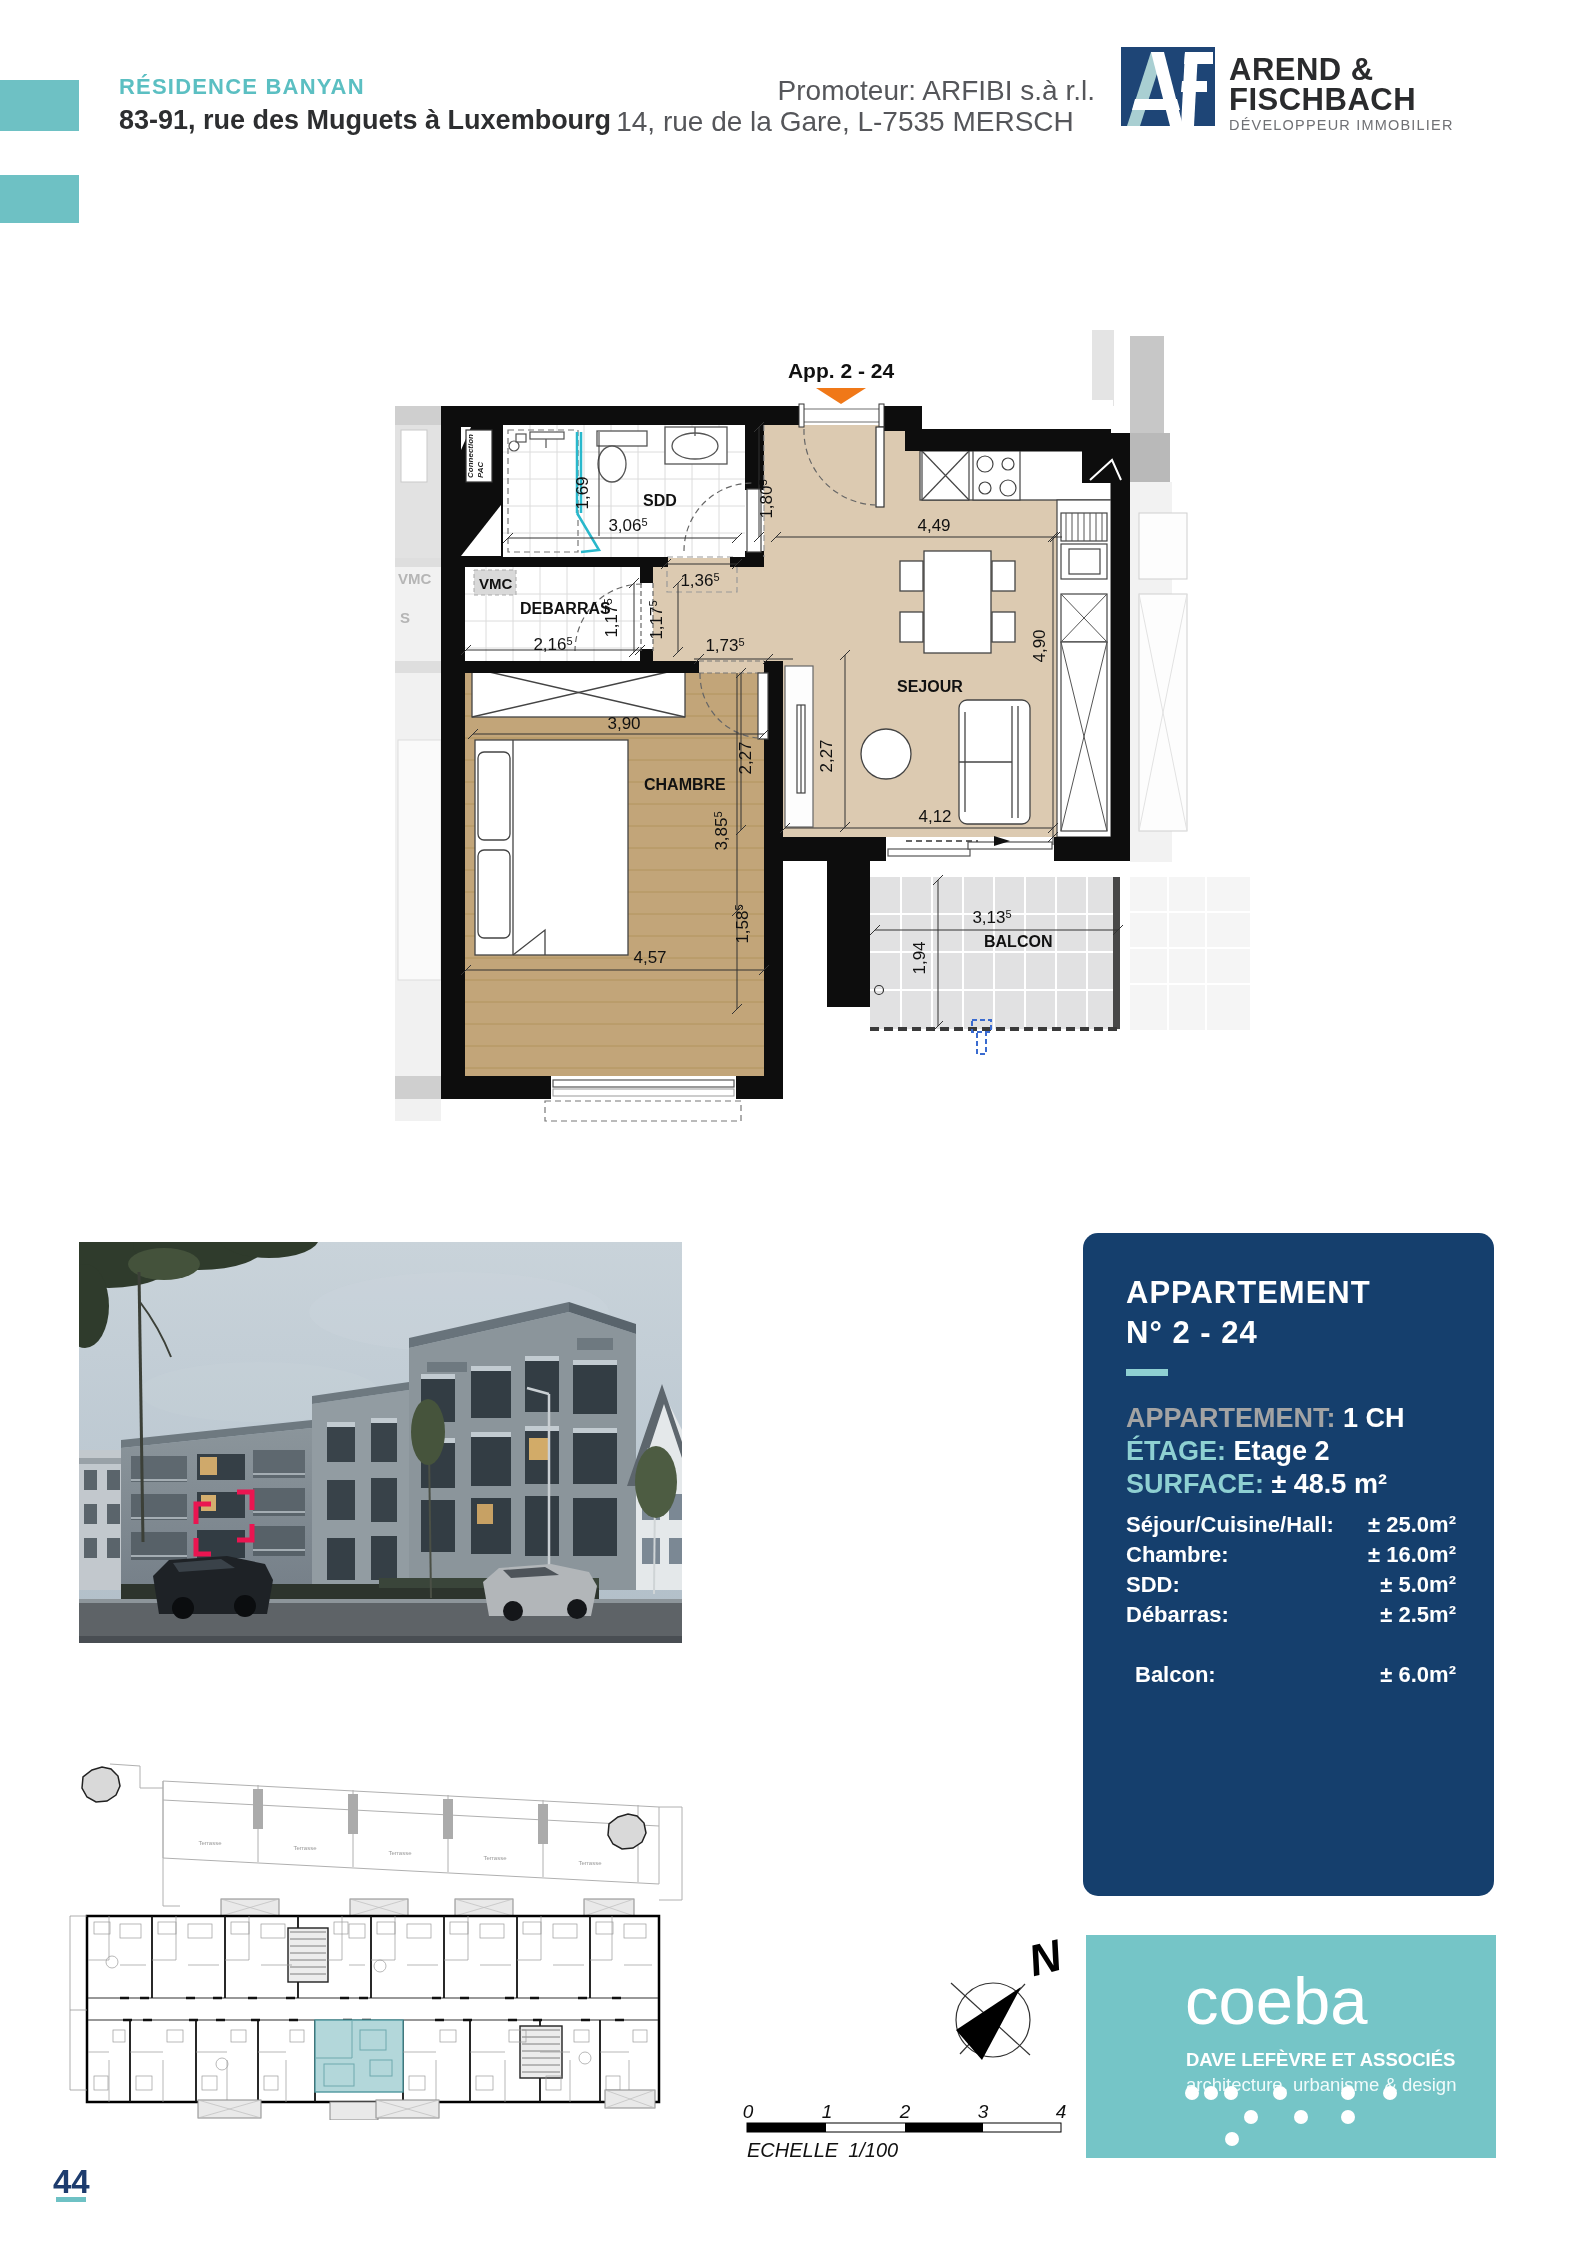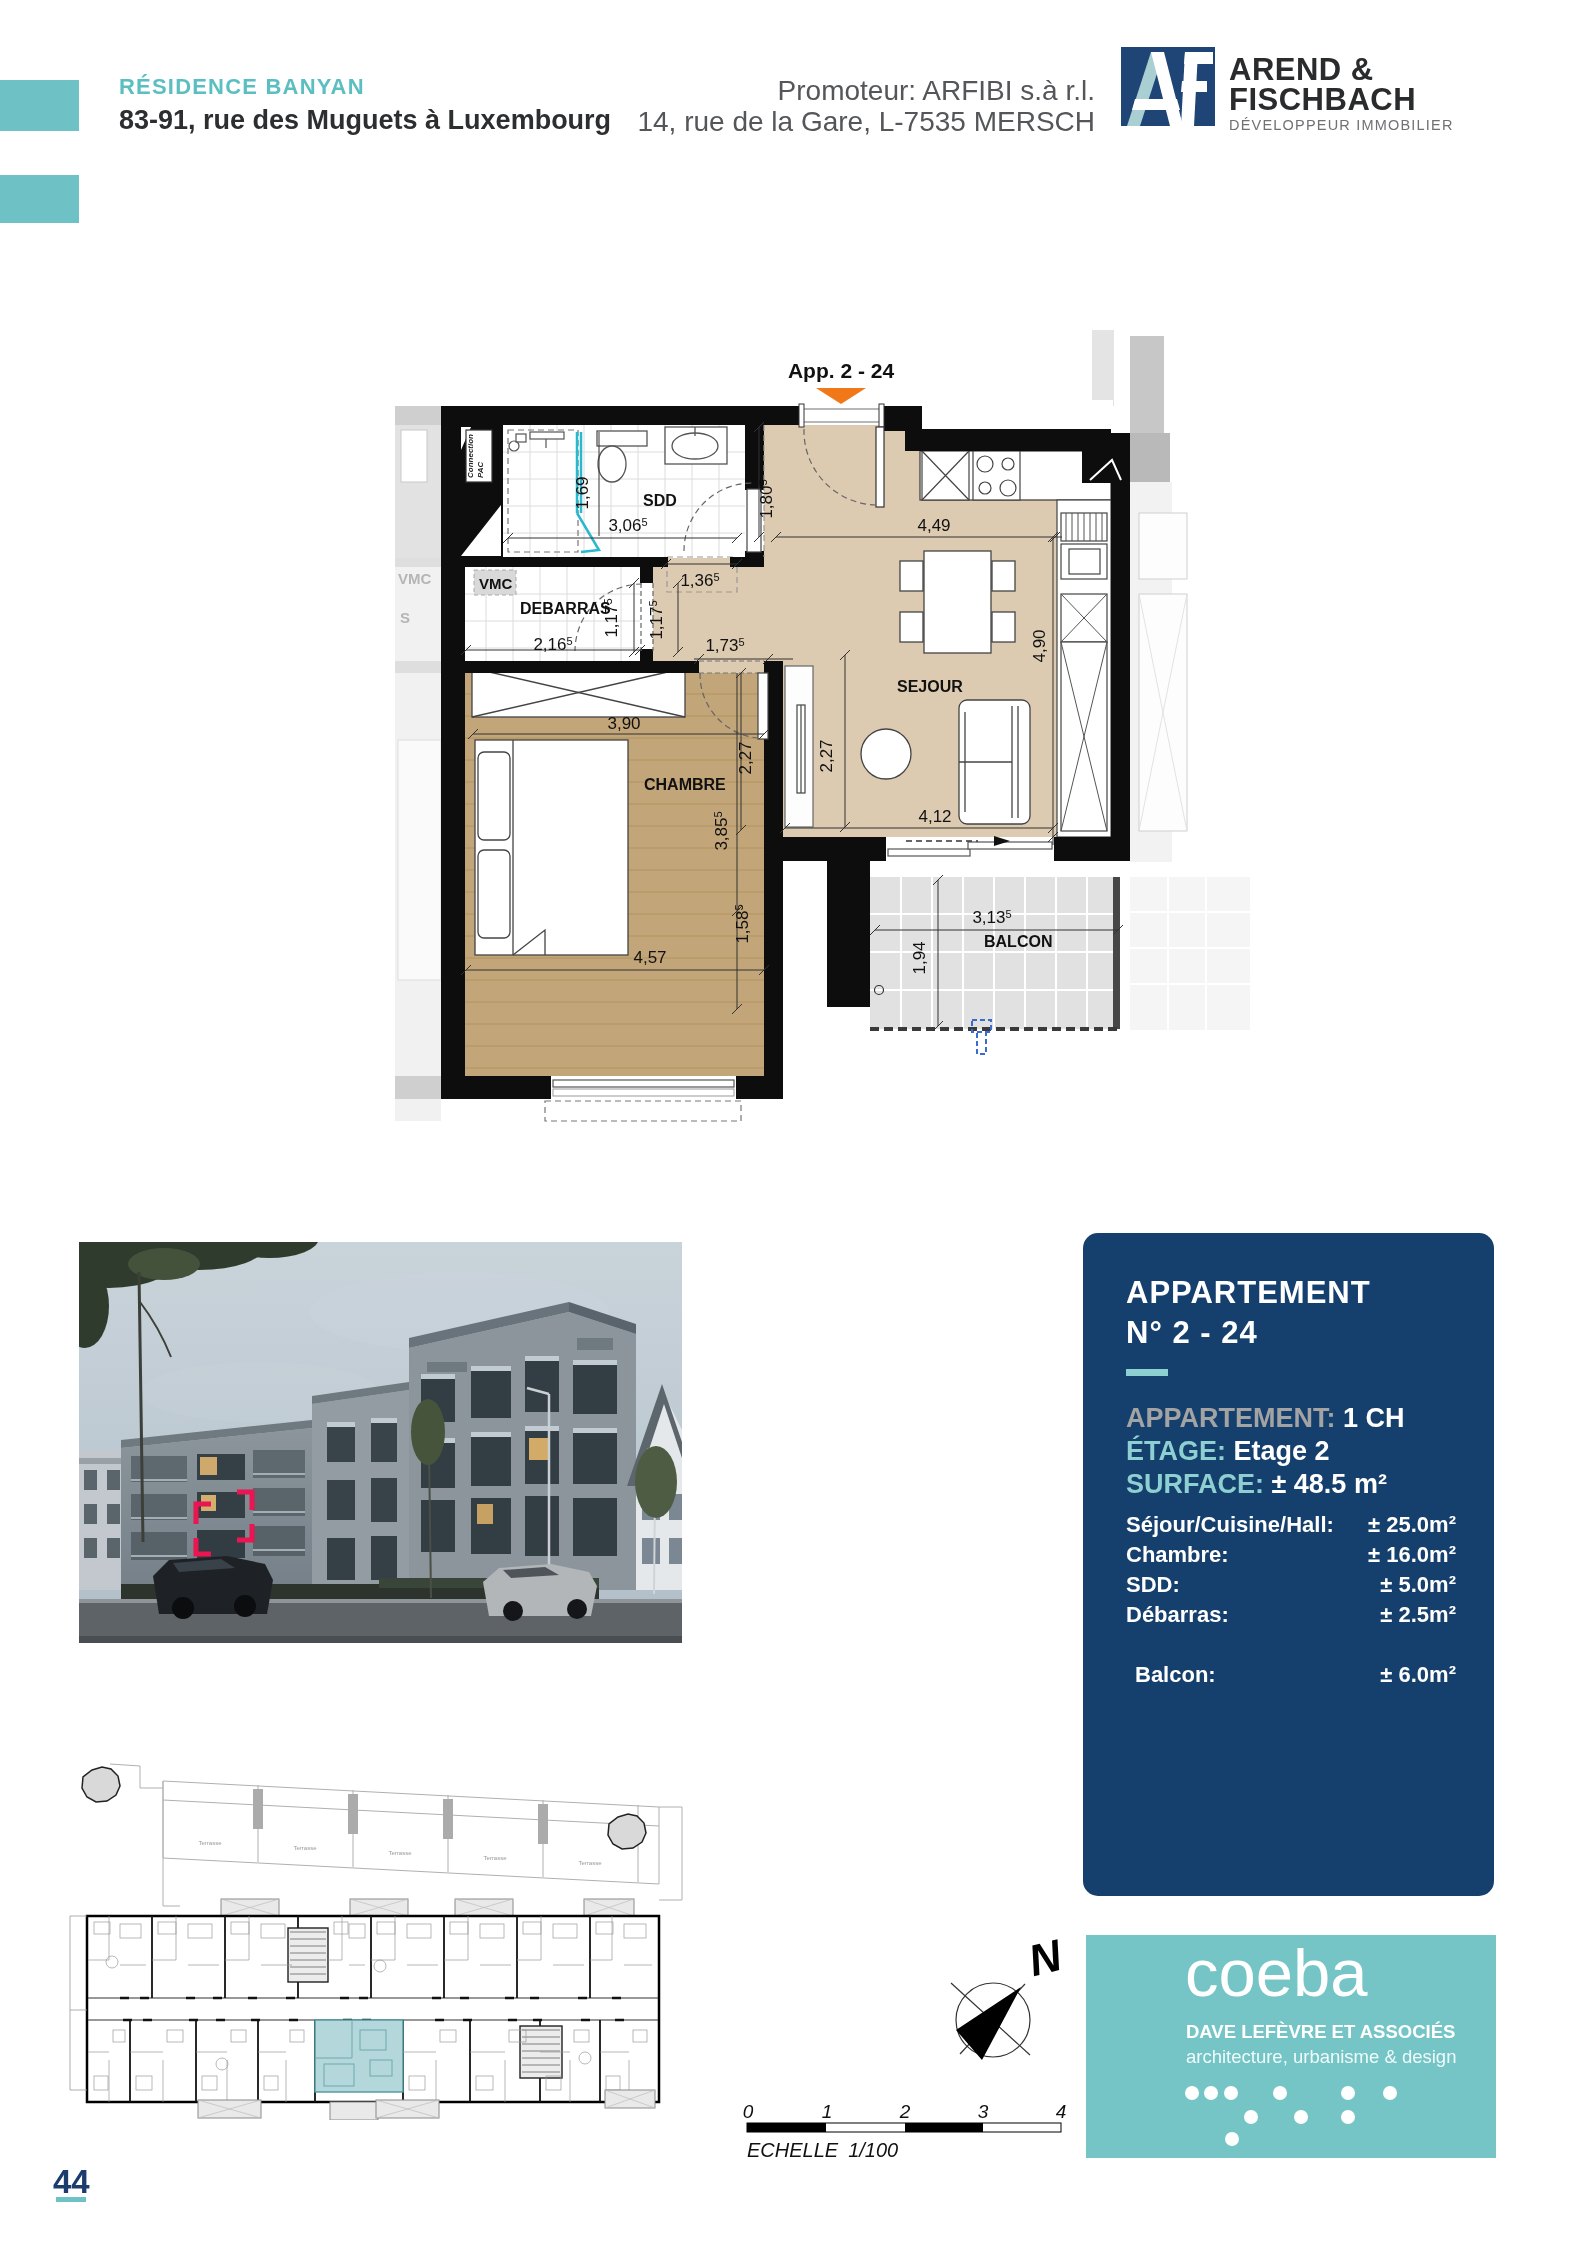--- a/index.html
+++ b/index.html
@@ -14,21 +14,21 @@
 <div class="abs" style="left:0;top:80px;width:79px;height:51px;background:#6ec1c4;"></div>
 
 <div class="abs" style="left:0;top:175px;width:79px;height:48px;background:#6ec1c4;"></div>
 
 <div class="abs" style="left:119px;top:74px;font-size:22px;font-weight:bold;letter-spacing:1.2px;color:#5bbfc2;">RÉSIDENCE BANYAN</div>
 
 <div class="abs" style="left:119px;top:105px;font-size:27px;font-weight:bold;color:#2d2e30;">83-91, rue des Muguets à Luxembourg</div>
 
 <div class="abs" style="left:595px;top:75px;width:500px;text-align:right;font-size:28px;color:#55565a;white-space:nowrap;">Promoteur: ARFIBI s.à r.l.</div>
 
-<div class="abs" style="left:595px;top:106px;width:500px;text-align:right;font-size:28px;color:#55565a;white-space:nowrap;">14, rue de la Gare, L-7535 MERSCH</div>
+<div class="abs" style="left:595px;top:106px;width:500px;text-align:center;font-size:28px;color:#55565a;white-space:nowrap;">14, rue de la Gare, L-7535 MERSCH</div>
 
 <svg class="abs" style="left:1121px;top:47px;" width="340" height="90" viewBox="0 0 340 90">
   <rect x="0" y="0" width="94" height="79" fill="#1e4576"></rect>
   <polygon points="6,79 30,5 43,5 19,79" fill="#a9cfd2"></polygon>
   <polygon points="30,5 43,5 62,79 49,79" fill="#ffffff"></polygon>
   <polygon points="14,52 56,52 59,63 11,63" fill="#ffffff"></polygon>
   <polygon points="64,5 77,5 73,79 60,79" fill="#ffffff"></polygon>
   <polygon points="64,5 92,5 92,17 63,17" fill="#ffffff"></polygon>
   <polygon points="61,34 86,34 86,45 60,45" fill="#ffffff"></polygon>
   <text x="108" y="33" font-size="31" font-weight="bold" letter-spacing="0.5" fill="#2a2b2d">AREND &amp;</text>
@@ -843,21 +843,21 @@
   <div style="position:absolute;left:43px;top:277px;width:330px;font-size:22px;font-weight:bold;line-height:30px;">
     <div>Séjour/Cuisine/Hall:<span style="position:absolute;right:0;">± 25.0m²</span></div>
     <div>Chambre:<span style="position:absolute;right:0;">± 16.0m²</span></div>
     <div>SDD:<span style="position:absolute;right:0;">± 5.0m²</span></div>
     <div>Débarras:<span style="position:absolute;right:0;margin-left:32px;">± 2.5m²</span></div>
     <div style="margin-top:30px;margin-left:9px;">Balcon:<span style="position:absolute;right:0;">± 6.0m²</span></div>
   </div>
 </div>
 
 <div class="abs" style="left:1086px;top:1935px;width:410px;height:223px;background:#75c5c7;">
-  <div style="margin:0 0 0 99px;font-size:67px;color:#fff;font-weight:normal;letter-spacing:0px;line-height:76px;white-space:nowrap;">coeba</div>
+  <div style="margin:28px 0 0 99px;font-size:67px;color:#fff;font-weight:normal;letter-spacing:0px;line-height:76px;white-space:nowrap;">coeba</div>
   <div style="margin:10px 0 0 100px;font-size:18.5px;color:#fff;font-weight:bold;letter-spacing:0px;white-space:nowrap;">DAVE LEFÈVRE ET ASSOCIÉS</div>
   <div style="margin:3px 0 0 100px;font-size:18.5px;color:#f0fbfb;white-space:nowrap;">architecture, urbanisme &amp; design</div>
   <svg style="position:absolute;left:0;top:145px;" width="410" height="70" viewBox="0 0 410 70">
     <g fill="#ffffff">
       <circle cx="106" cy="13" r="7"></circle>
           <circle cx="125" cy="13" r="7"></circle>
           <circle cx="145" cy="13" r="7"></circle>
       <circle cx="194" cy="13" r="7"></circle>
           <circle cx="262" cy="13" r="7"></circle>
           <circle cx="304" cy="13" r="7"></circle>

